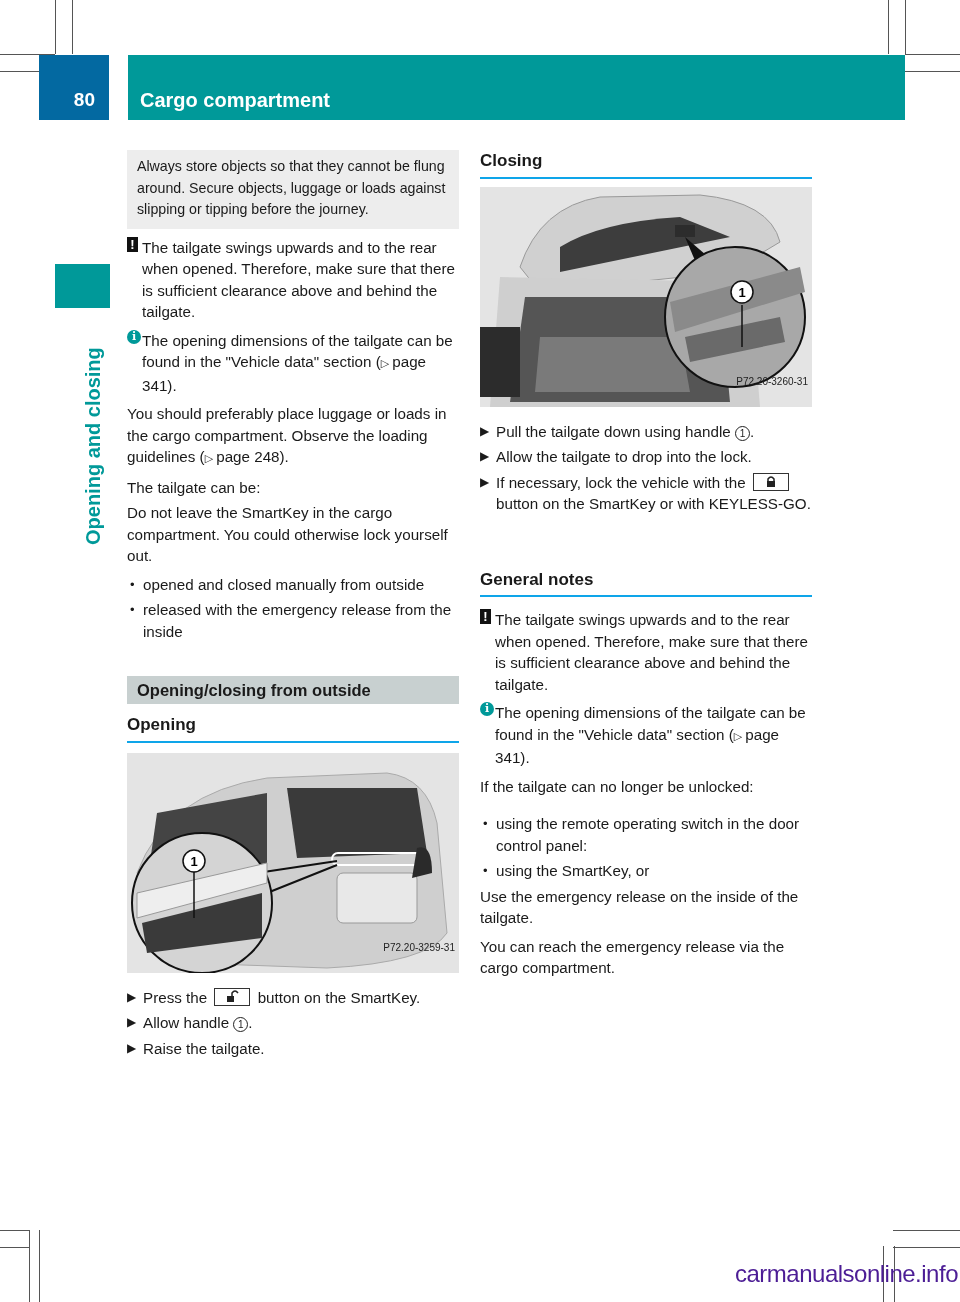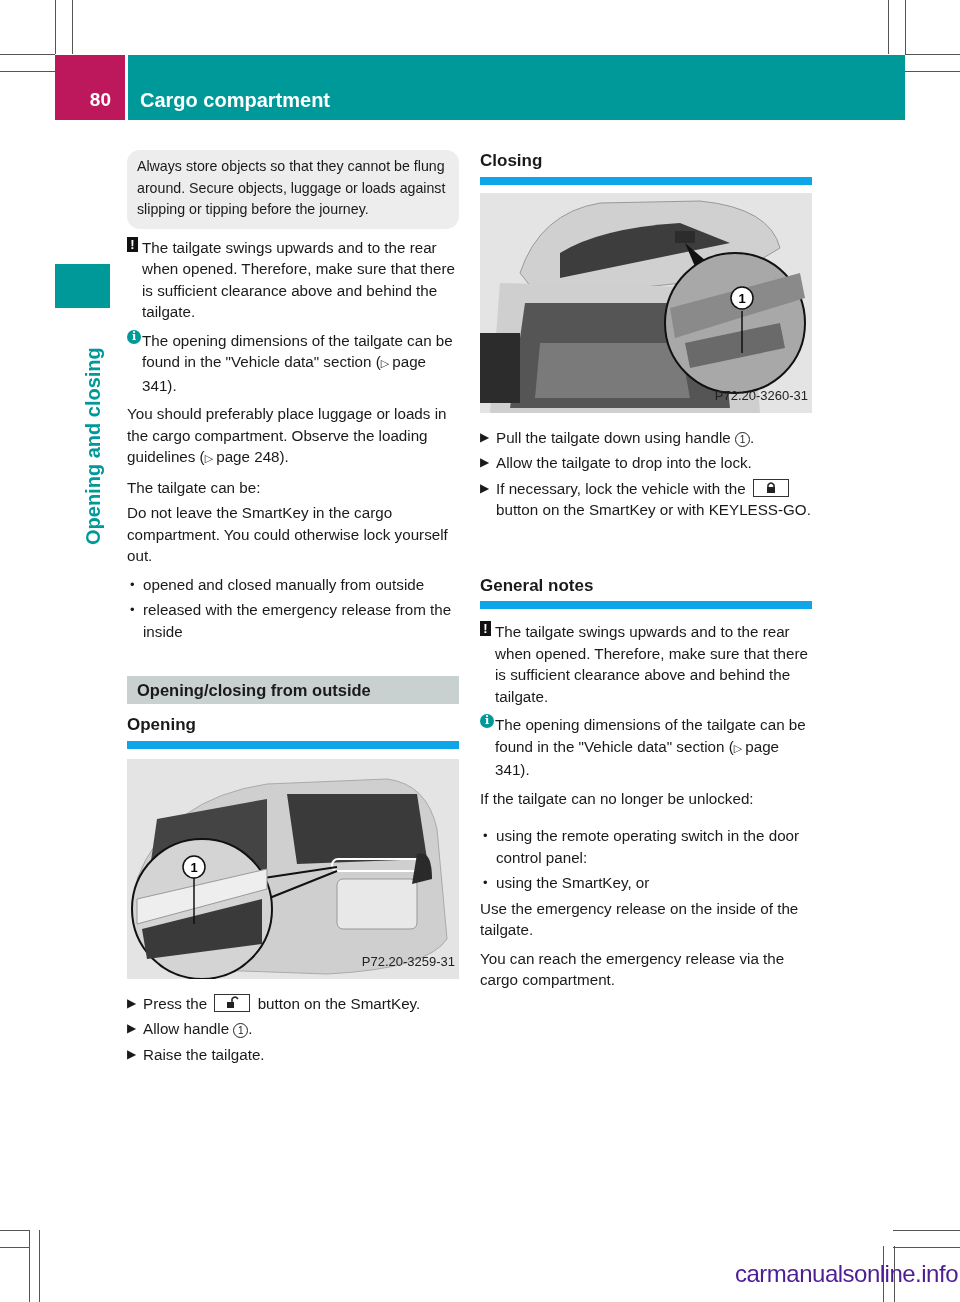--- a/index.html
+++ b/index.html
@@ -3,56 +3,56 @@
 <meta charset="utf-8">
 <style>
   html, body { margin:0; padding:0; background:#ffffff; }
   body { width:960px; height:1302px; position:relative; overflow:hidden;
          font-family:"Liberation Sans", "DejaVu Sans", sans-serif; color:#1a1a1a; }
 
   
   .crop { position:absolute; border-color:#555; border-style:solid; border-width:0; }
 
   
-  .hdr-num { position:absolute; left:55px; top:55px; width:70px; height:65px; background:#be185d;
+  .hdr-num { position:absolute; left:39px; top:55px; width:70px; height:65px; background:#0369a1;
              color:#fff; font-weight:bold; font-size:19px; display:flex; align-items:flex-end;
              justify-content:flex-end; padding:0 14px 9px 0; box-sizing:border-box; }
   .hdr-title { position:absolute; left:128px; top:55px; width:777px; height:65px; background:#009999;
                color:#fff; font-weight:bold; font-size:20px; display:flex; align-items:flex-end;
                padding:14px 0 8px 12px; box-sizing:border-box; }
 
   
   .side-block { position:absolute; left:55px; top:264px; width:55px; height:44px; background:#009999; }
   .side-text { position:absolute; left:82px; top:545px; transform-origin:left top; transform:rotate(-90deg);
                color:#009999; font-weight:bold; font-size:20px; white-space:nowrap; }
 
   .col { position:absolute; width:332px; font-size:15.2px; line-height:21.5px; }
   .col-left { left:127px; top:150px; }
   .col-right { left:480px; top:150px; }
 
-  .note-box { background:#ededed; padding:6px 10px 8px 10px; font-size:14.2px; line-height:21.5px; margin:0 0 8px 0;border-radius:13px; }
+  .note-box { background:#ededed; padding:6px 10px 8px 10px; font-size:14.2px; line-height:21.5px; margin:0 0 8px 0; }
   p { margin:0 0 7px 0; }
   .ind { padding-left:15px; position:relative; margin-bottom:7px; }
   .ind .mark { position:absolute; left:0; top:0; }
   .warn-icon { display:inline-block; width:11px; height:15px; background:#111; color:#fff; font-weight:bold;
                font-size:13px; line-height:15px; text-align:center; margin-right:3px; vertical-align:-1px; }
   .info-icon { display:inline-block; width:14px; height:14px; border-radius:50%; background:#009999; color:#fff;
                font-weight:bold; font-size:11px; line-height:14px; text-align:center; font-family:"DejaVu Serif", serif;
                vertical-align:-1px; }
   .bullet { padding-left:16px; position:relative; margin-bottom:4px; }
   .bullet::before { content:"\2022"; position:absolute; left:3px; top:0; font-size:13px; }
   .step { padding-left:16px; position:relative; margin-bottom:4px; }
   .step .tri { position:absolute; left:0; top:0; font-size:12px; }
   .sec-bar { background:#c8d0d0; font-weight:bold; font-size:16.5px; padding:2px 10px; height:24px; line-height:24px; margin:0; }
-  .subhead { font-weight:bold; font-size:17px; padding-bottom:5px; border-bottom:8px solid #0ea5e9; margin:0 0 10px 0; }
+  .subhead { font-weight:bold; font-size:17px; padding-bottom:5px; border-bottom:2px solid #0ea5e9; margin:0 0 10px 0; }
   .circ { display:inline-block; width:13px; height:13px; border:1.2px solid #222; border-radius:50%; font-size:10px;
           line-height:13px; text-align:center; vertical-align:0px; }
   .keybox { display:inline-block; width:34px; height:16px; border:1px solid #333; vertical-align:-3px; position:relative; margin:0 3px; }
   .fig { position:relative; background:#e3e3e3; overflow:hidden; }
-  .fig-code { position:absolute; right:4px; bottom:6px; font-size:13px; color:#222; }
+  .fig-code { position:absolute; right:4px; bottom:14px; font-size:10px; color:#222; }
 </style>
 </head>
 <body>
 
 <div class="crop" style="left:55px;top:0;width:16px;height:54px;border-left-width:1px;border-right-width:1px;"></div>
 <div class="crop" style="left:0;top:54px;width:55px;height:16px;border-top-width:1px;border-bottom-width:1px;"></div>
 <div class="crop" style="left:888px;top:0;width:16px;height:54px;border-left-width:1px;border-right-width:1px;"></div>
 <div class="crop" style="left:905px;top:54px;width:55px;height:16px;border-top-width:1px;border-bottom-width:1px;"></div>
 <div class="crop" style="left:0;top:1230px;width:30px;height:16px;border-top-width:1px;border-bottom-width:1px;"></div>
 <div class="crop" style="left:29px;top:1230px;width:9px;height:72px;border-left-width:1px;border-right-width:1px;"></div>

